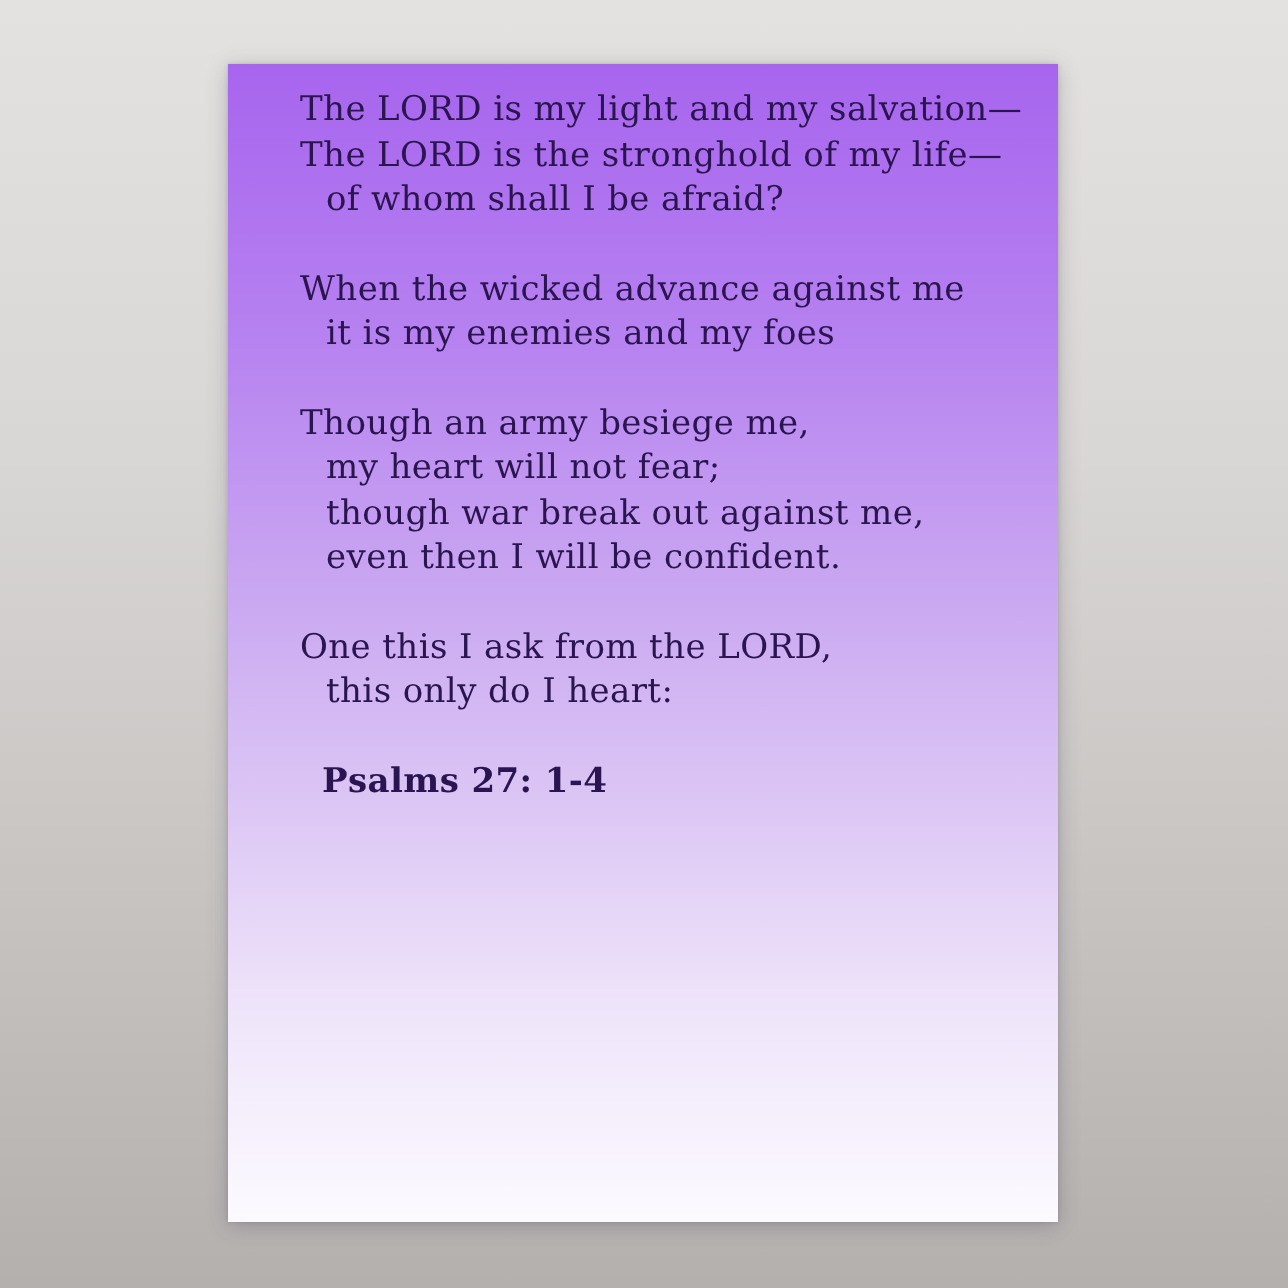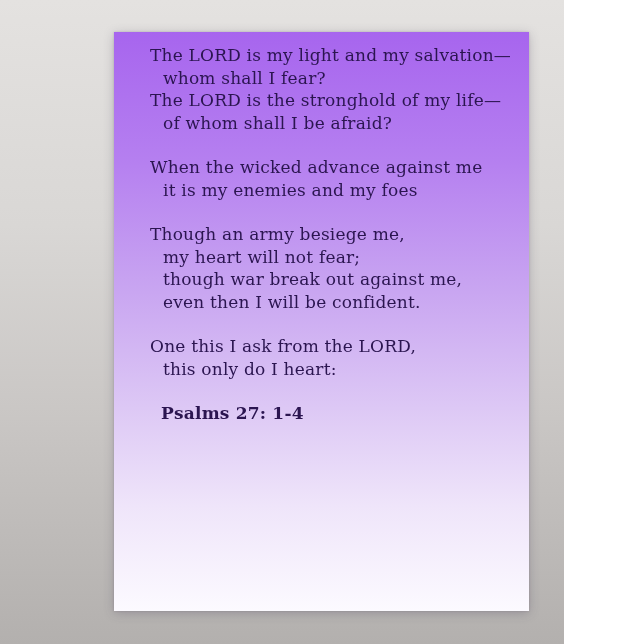--- a/index.html
+++ b/index.html
@@ -7,21 +7,21 @@
     padding: 0;
   }
   body {
     width: 644px;
     height: 644px;
     overflow: hidden;
     font-family: "DejaVu Serif", serif;
   }
   .scene {
     position: relative;
-    width: 564px;
+    width: 644px;
     height: 644px;
     background: linear-gradient(180deg,
       var(--bg-top) 0%,
       #d9d7d5 35%,
       #c9c6c4 65%,
       var(--bg-bottom) 100%);
   }
   .poster {
     position: absolute;
     left: 114px;
@@ -60,21 +60,20 @@
 </style>
 </head>
 <body>
 
 <div class="scene">
   <div class="poster">
     <div class="poster-text" id="poster-text">
 
       <div class="stanza">
           <div class="line indent-0">The LORD is my light and my salvation—</div>
-          <div class="line indent-1">whom shall I fear?</div>
           <div class="line indent-0">The LORD is the stronghold of my life—</div>
           <div class="line indent-1">of whom shall I be afraid?</div>
         </div>
         <div class="stanza">
           <div class="line indent-0">When the wicked advance against me</div>
           <div class="line indent-1">it is my enemies and my foes</div>
         </div>
         <div class="stanza">
           <div class="line indent-0">Though an army besiege me,</div>
           <div class="line indent-1">my heart will not fear;</div>

